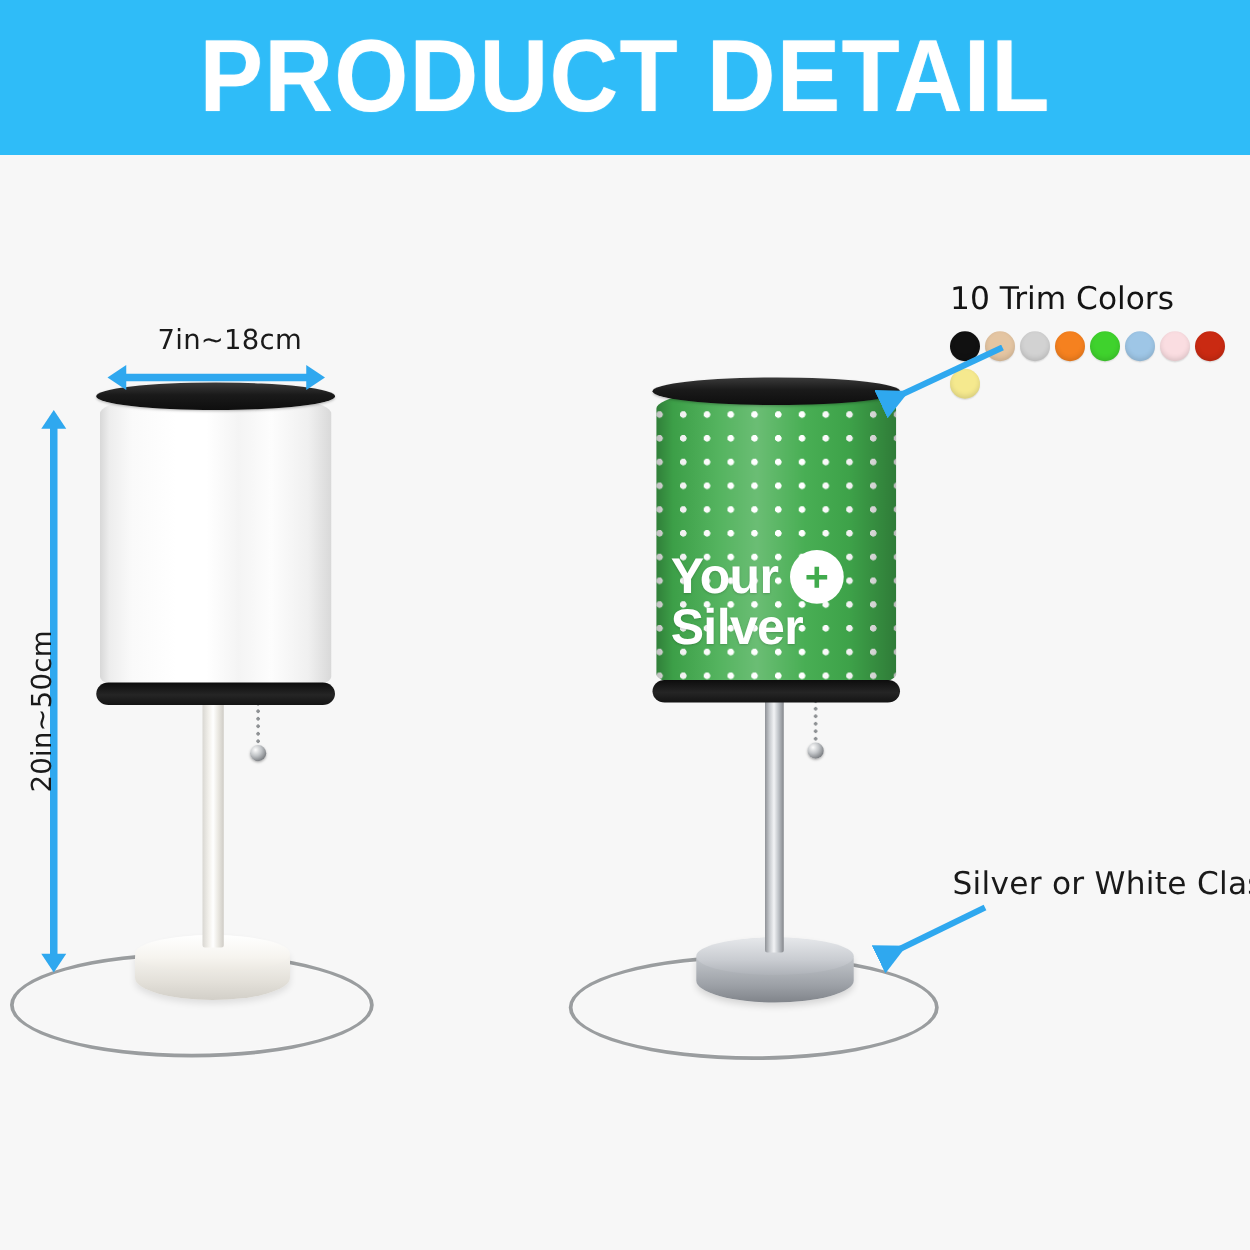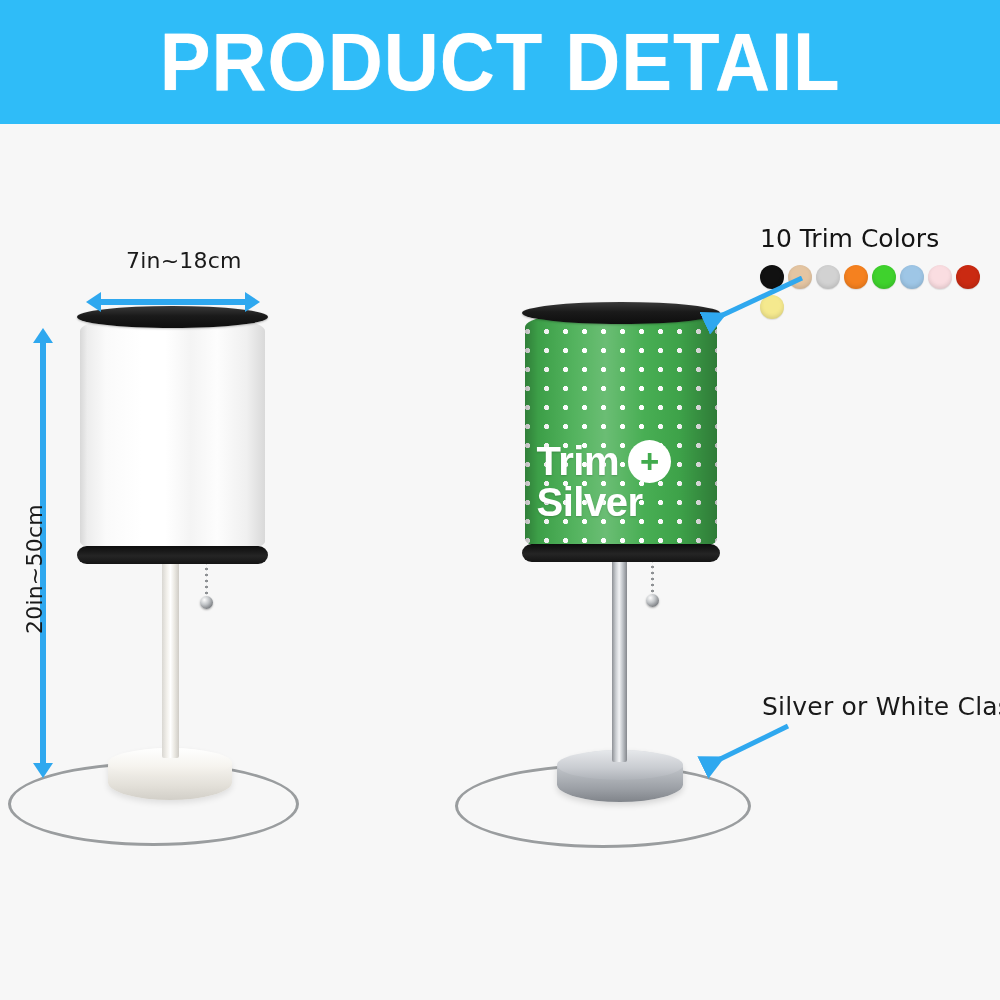--- a/index.html
+++ b/index.html
@@ -312,32 +312,32 @@
 
     <div class="pole pole-silver" style="left:172px; top:426px; width:15px; height:212px;"></div>
 
     <div class="pull-chain" style="left:211px; top:428px; height:48px;"></div>
     <div class="pull-knob" style="left:206px; top:470px;"></div>
 
     <div class="shade-wrap" style="left:85px; top:186px; width:192px; height:244px;">
       <div class="shade-body shade-green">
         <div class="shade-art">
           <div class="art-line">
-            <span>Trim</span>
+            <span>Your</span>
             <span class="plus-badge">+</span>
           </div>
           <div class="art-line">Silver</div>
         </div>
       </div>
       <div class="shade-trim-top"></div>
       <div class="shade-trim-bottom"></div>
     </div>
   </div>
 
-  <div class="anno-text" style="left:126px; top:124px;">7in~18cm</div>
+  <div class="anno-text" style="left:126px; top:136px;">7in~18cm</div>
   <div class="arrow-h" style="left:100px; top:175px; width:146px;"></div>
 
   <div class="arrow-v" style="left:40px; top:218px; height:422px;"></div>
   <div class="vert-label anno-text" style="left:22px; top:510px;">20in~50cm</div>
 
   <div id="trim-colors-panel" style="left:760px; top:100px;">
     <div id="trim-colors-title">10 Trim Colors</div>
     <div class="swatch-grid" id="swatch-grid">
         <div class="swatch" style="background: rgb(17, 17, 17);"></div>
         <div class="swatch" style="background: rgb(228, 197, 162);"></div>

